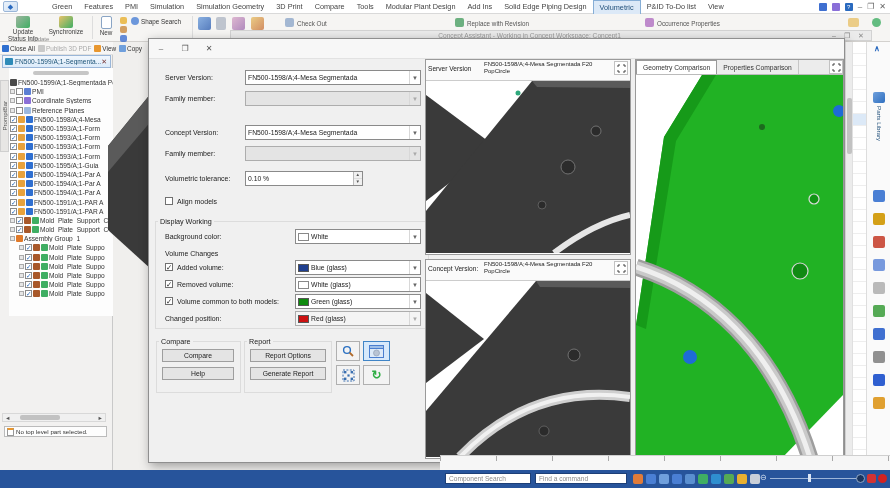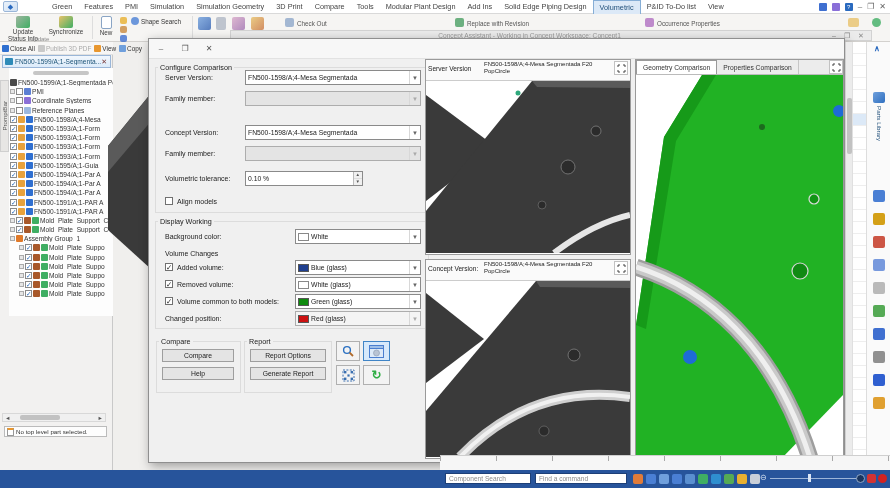--- a/index.html
+++ b/index.html
@@ -390,23 +390,20 @@
     <polygon points="0,58 44,4 44,32 0,84" fill="#5a5a5a"></polygon>
   </svg>
 
   <div id="dialog" class="abs">
     <div id="dlgtitle">
       <span class="dctl">–</span>
       <span class="dctl">❐</span>
       <span class="dctl">✕</span>
     </div>
 
-    <fieldset style="left:6px; top:24px; width:274px; height:150px;">
-      <legend>Configure Comparison</legend>
-    </fieldset>
     <span class="flabel" style="left:16px; top:35px;">Server Version:</span>
     <div class="combo" style="left:96px; top:31px; width:176px;">
       <span>FN500-1598/A;4-Mesa Segmentada</span>
         <span class="chev">▼</span>
     </div>
     <span class="flabel" style="left:16px; top:56px;">Family member:</span>
     <div class="combo dis" style="left:96px; top:52px; width:176px;">
         <span class="chev">▼</span>
       </div>
     <span class="flabel" style="left:16px; top:90px;">Concept Version:</span>

